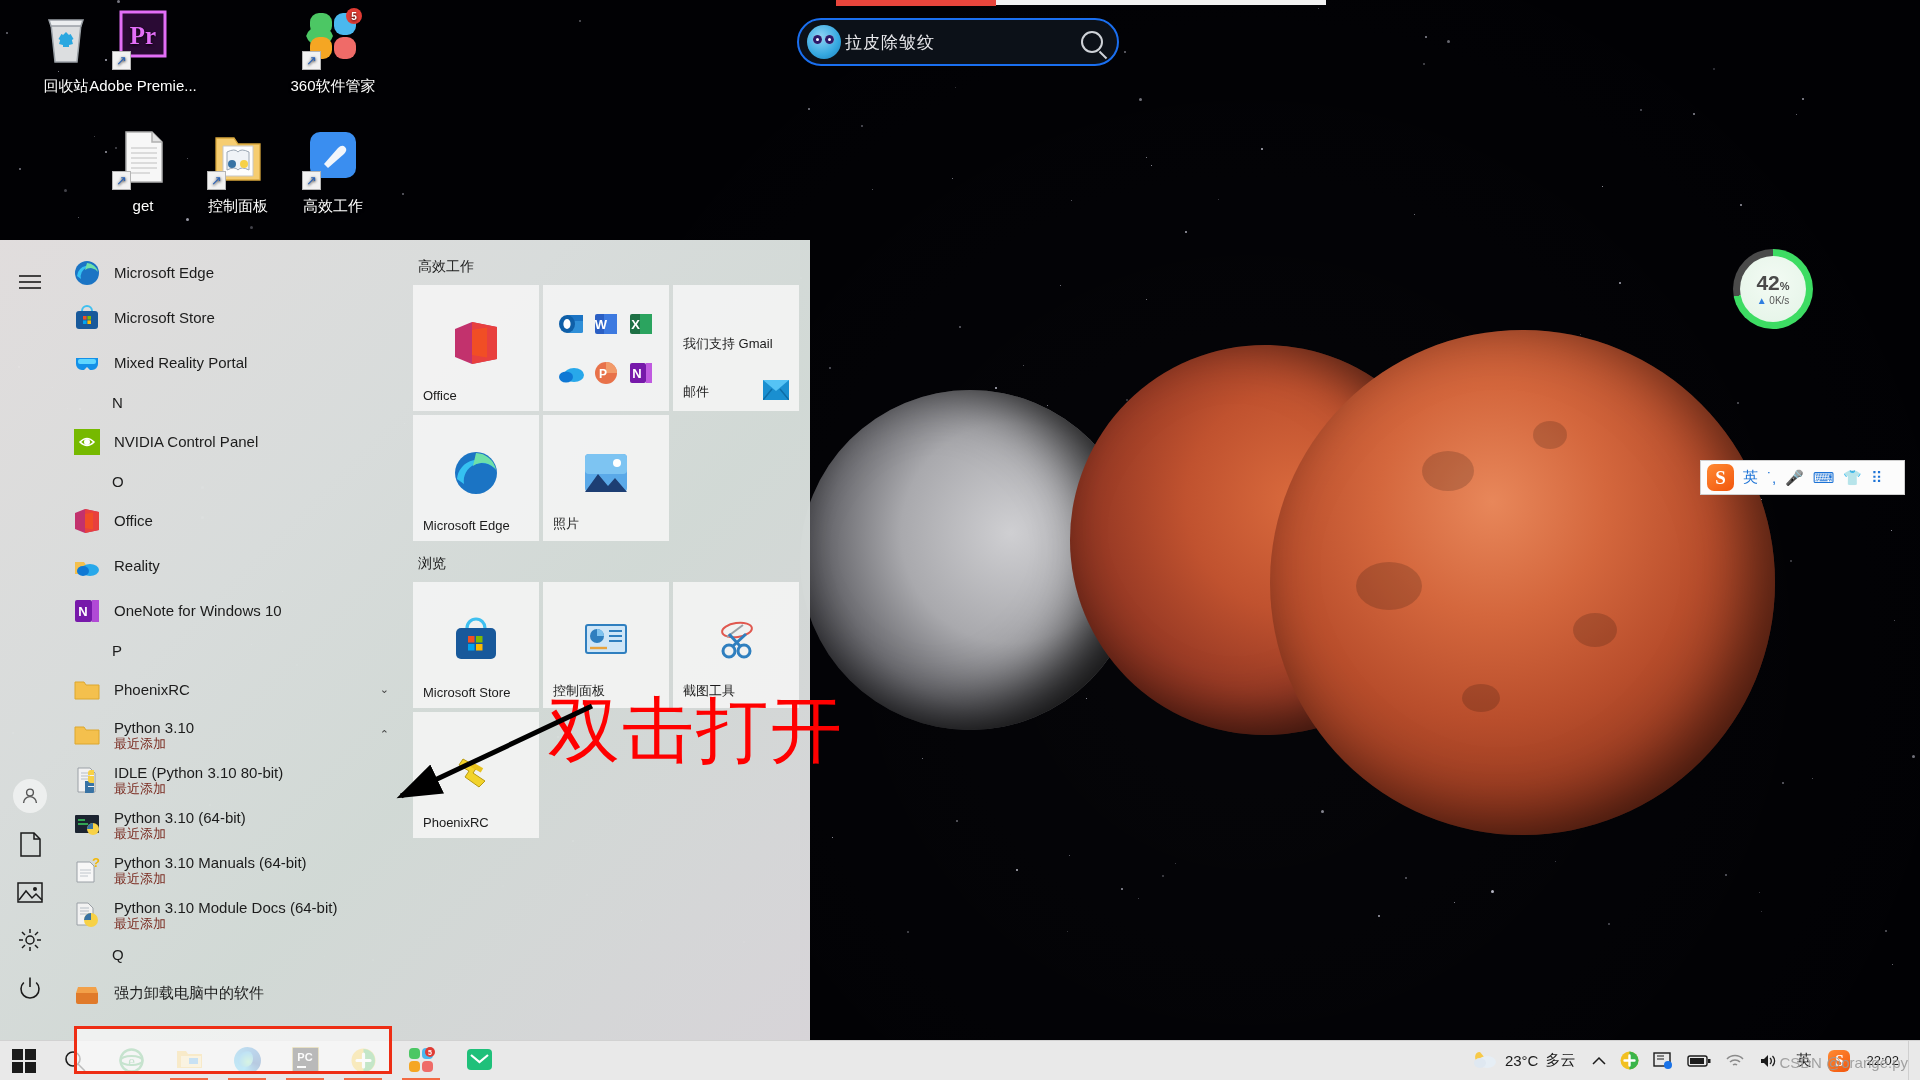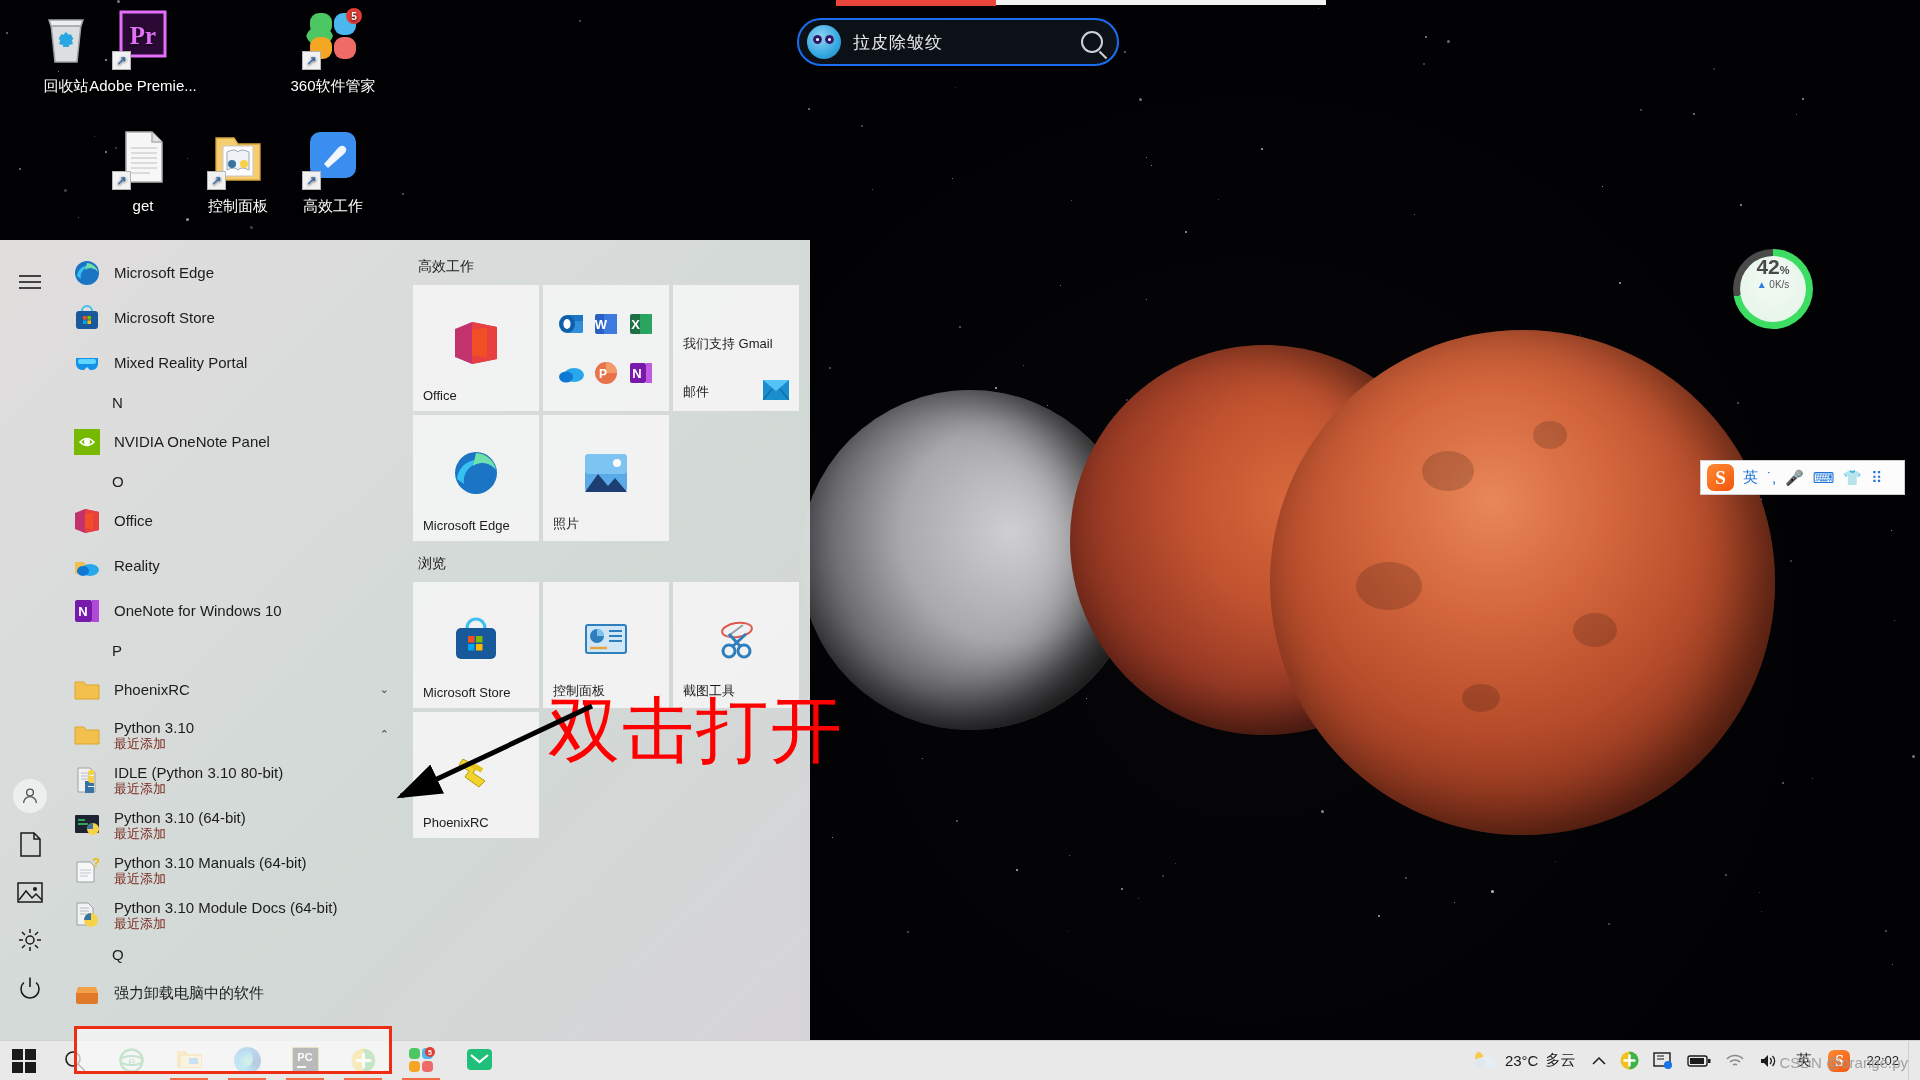--- a/index.html
+++ b/index.html
@@ -64,42 +64,42 @@
     width:34px; height:34px; border-radius:50%;
     background:radial-gradient(circle at 40% 35%, #8fd4f5, #35a8e0 60%, #1b7cb8);
     position:relative; flex:0 0 auto;
   }
   #searchbox .bird::before, #searchbox .bird::after {
     content:""; position:absolute; top:10px; width:9px; height:9px; border-radius:50%;
     background:#fff; box-shadow:inset 0 0 0 3px #2b1a6b;
   }
   #searchbox .bird::before { left:6px; }
   #searchbox .bird::after { left:18px; }
-  #search-text { flex:1; color:#e9e9ec; font-size:17px; margin-left:12px; letter-spacing:1px; }
+  #search-text { flex:1; color:#e9e9ec; font-size:17px; margin-left:4px; letter-spacing:1px; }
   #search-glass {
     width:22px; height:22px; border:2px solid #cfd3d8; border-radius:50%;
     position:relative; flex:0 0 auto;
   }
   #search-glass::after {
     content:""; position:absolute; right:-7px; bottom:-5px;
     width:10px; height:2px; background:#cfd3d8; transform:rotate(45deg);
   }
   #topbar-stub { position:absolute; left:836px; top:0; width:160px; height:6px; background:#e8453c; }
   #topbar-stub2 { position:absolute; left:996px; top:0; width:330px; height:5px; background:#f2f2f2; }
 
   
   #gauge {
     position:absolute; left:1733px; top:249px; width:80px; height:80px; border-radius:50%;
     background:conic-gradient(#3ddc63 0% 72%, #4a4a4a 72% 100%);
     display:flex; align-items:center; justify-content:center;
   }
   #gauge .inner {
     width:66px; height:66px; border-radius:50%;
     background:radial-gradient(circle at 50% 40%, #f3fbf4, #e3f3e6);
-    display:flex; flex-direction:column; align-items:center; justify-content:flex-start;
+    display:flex; flex-direction:column; align-items:center; justify-content:center;
     line-height:1;
   }
   #gauge .pct { font-size:21px; color:#4a4a4a; font-weight:600; }
   #gauge .pct small { font-size:11px; }
   #gauge .net { font-size:10px; color:#555; margin-top:3px; }
   #gauge .net i { color:#2f7ee0; font-style:normal; }
 
   
   #sogou-bar {
     position:absolute; left:1700px; top:460px; width:205px; height:35px;
@@ -619,21 +619,21 @@
           </svg></span>
         <span class="txtwrap"><span class="lbl">Mixed Reality Portal</span></span>
       </div>
       <div class="alpha-head">N</div>
       <div class="app-row">
         <span class="ico"><svg width="26" height="26" viewBox="0 0 26 26">
             <rect width="26" height="26" fill="#76b900"></rect>
             <path d="M6 13 q7 -7 14 0 q-7 7 -14 0 Z" fill="none" stroke="#fff" stroke-width="1.6"></path>
             <circle cx="13" cy="13" r="3" fill="#fff"></circle>
           </svg></span>
-        <span class="txtwrap"><span class="lbl">NVIDIA OneNote Panel</span></span>
+        <span class="txtwrap"><span class="lbl">NVIDIA Control Panel</span></span>
       </div>
       <div class="alpha-head">O</div>
       <div class="app-row">
         <span class="ico"><svg width="26" height="26" viewBox="0 0 26 26">
             <path d="M11 1 L25 4 v18 L11 25 L1 21 V5 Z" fill="#c2326d"></path>
             <path d="M11 1 L25 4 v18 L11 25 Z" fill="#e8403e"></path>
             <path d="M11 6 L19 4.5 v17 L11 20 Z" fill="#f25022" opacity=".85"></path>
           </svg></span>
         <span class="txtwrap"><span class="lbl">Office</span></span>
       </div>

